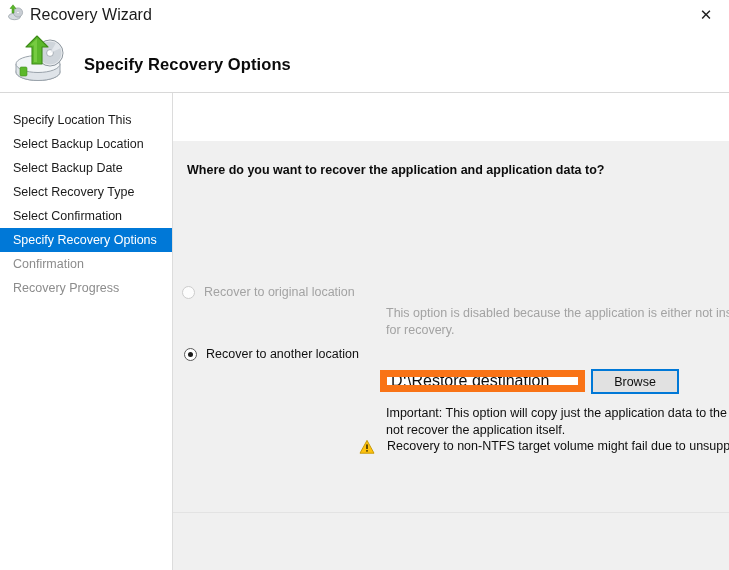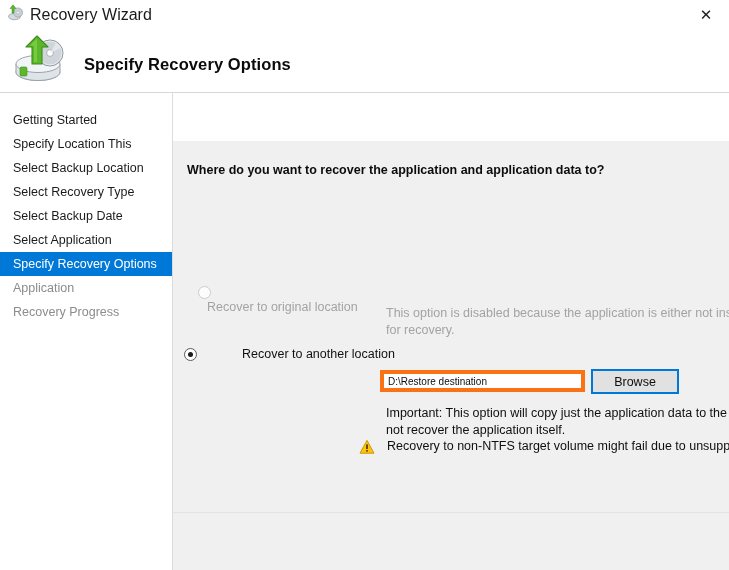--- a/index.html
+++ b/index.html
@@ -134,22 +134,22 @@
     color: #0c0c0c;
     white-space: nowrap;
   }
 
   
   .radio-row {
     position: absolute;
     display: flex;
     align-items: flex-start;
   }
-  .radio-row.opt1 { left: 25px; top: 143px; flex-direction: column; }
-  .radio-row.opt2 { left: 11px; top: 205px; gap: 36px; }
+  .radio-row.opt1 { left: 9px; top: 143px; }
+  .radio-row.opt2 { left: 11px; top: 205px; }
 
   .radio {
     width: 13px; height: 13px;
     border-radius: 50%;
     box-sizing: border-box;
     flex: 0 0 auto;
     margin-top: 2px;
     background: #ffffff;
     position: relative;
   }
@@ -181,24 +181,24 @@
     color: #a3a3a3;
   }
 
   
   .path-input {
     position: absolute;
     left: 207px; top: 229px;
     width: 205px;
     height: 22px;
     box-sizing: border-box;
-    border: 4px solid #f97316;
+    border: 7px solid #f97316;
     background: #ffffff;
     font-family: "Liberation Sans", sans-serif;
-    font-size: 10px;
+    font-size: 16px;
     color: #0e0e0e;
     padding: 0 4px;
     outline: none;
   }
   .browse-btn {
     position: absolute;
     left: 418px; top: 228px;
     width: 88px;
     height: 25px;
     box-sizing: border-box;
@@ -290,28 +290,27 @@
       <path d="M20 30 L20 13 L14 13 L25 2 L36 13 L30 13 L30 30 Z" fill="#5cb82b" stroke="#3c8a18" stroke-width="1.1" stroke-linejoin="round"></path>
       <path d="M22 28 L22 11.5 L18 11.5 L25 4.5 L25 28 Z" fill="#7fd14a" opacity="0.75"></path>
     </svg>
   </span>
   <div class="header-title">Specify Recovery Options</div>
 </div>
 <div class="header-divider"></div>
 
 <div class="sidebar">
   <div class="sidebar-list">
-    <div class="nav-item">Getting Started</div>
     <div class="nav-item">Specify Location This</div>
     <div class="nav-item">Select Backup Location</div>
+    <div class="nav-item">Select Backup Date</div>
     <div class="nav-item">Select Recovery Type</div>
-    <div class="nav-item">Select Backup Date</div>
-    <div class="nav-item">Select Application</div>
+    <div class="nav-item">Select Confirmation</div>
     <div class="nav-item active">Specify Recovery Options</div>
-    <div class="nav-item dim">Application</div>
+    <div class="nav-item dim">Confirmation</div>
     <div class="nav-item dim">Recovery Progress</div>
   </div>
 </div>
 <div class="sidebar-sep"></div>
 
 <div class="content">
 
   <div class="question">Where do you want to recover the application and application data to?</div>
 
   <div class="radio-row opt1">

